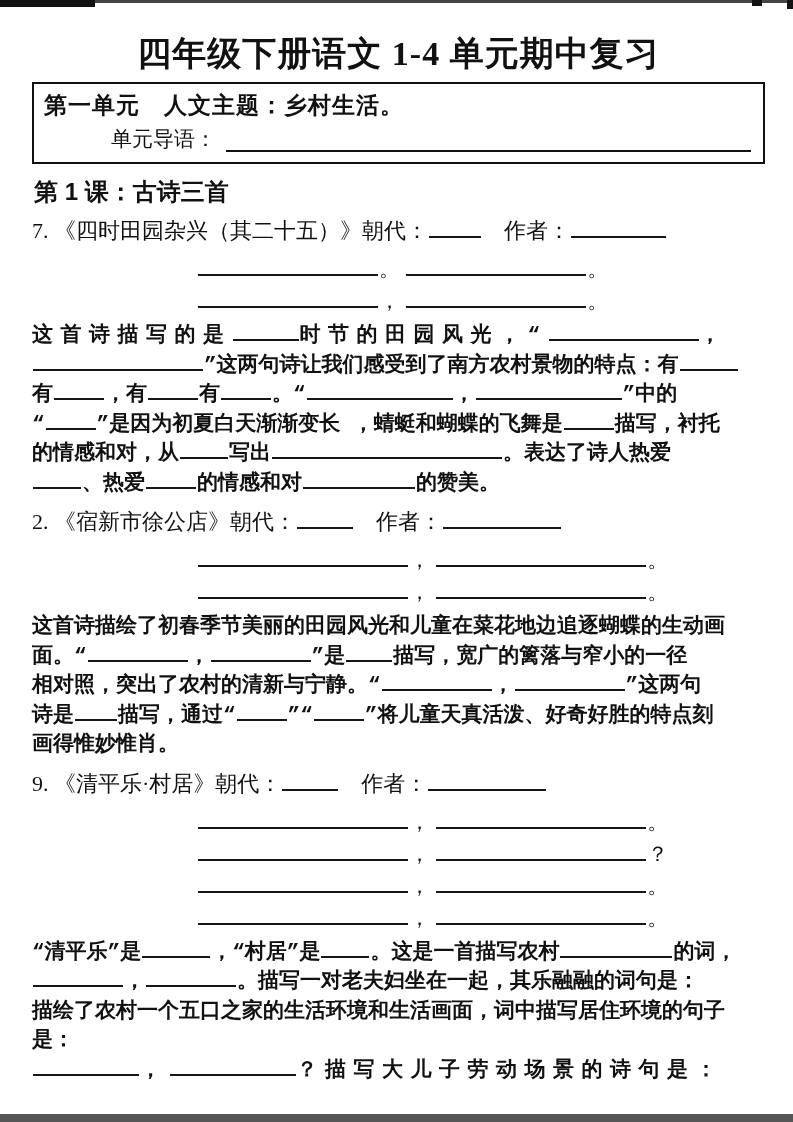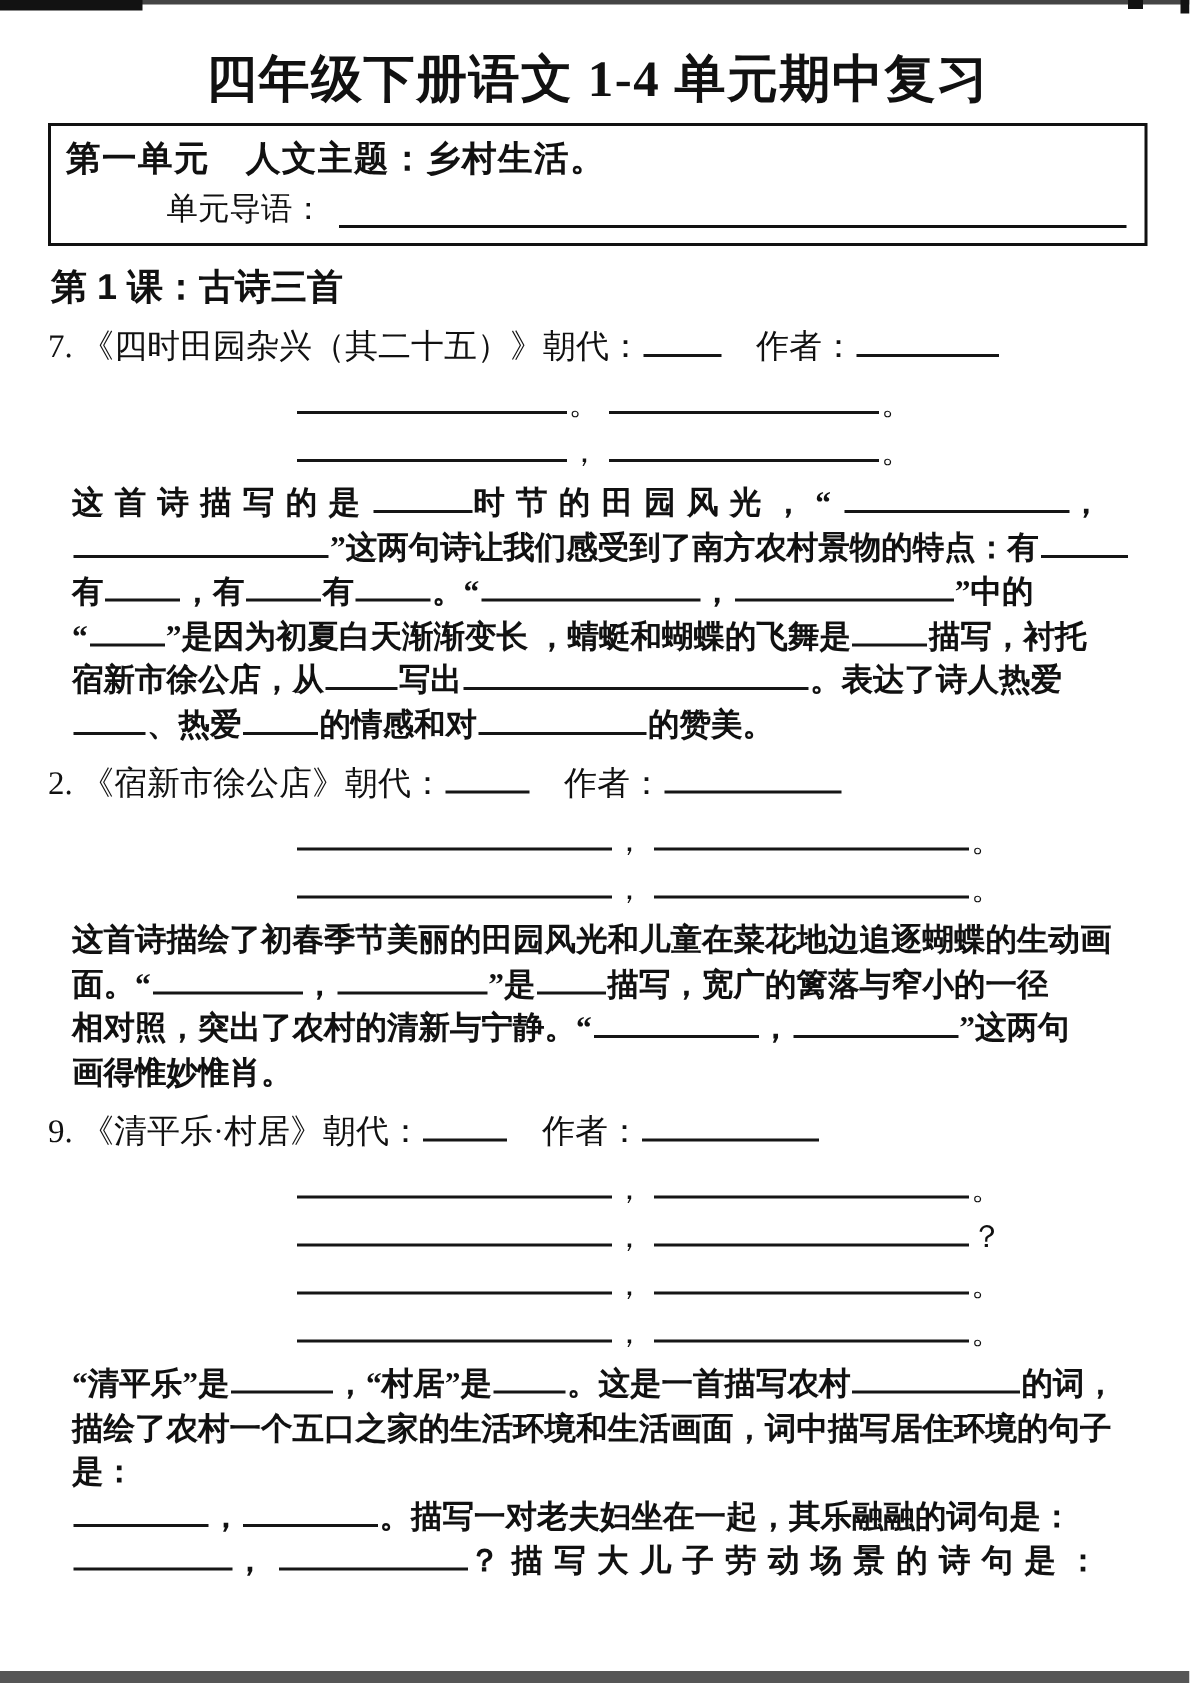--- a/index.html
+++ b/index.html
@@ -47,22 +47,22 @@
   .lesson-heading {
     font-family: "Liberation Sans", sans-serif;
     font-weight: bold; font-size: 24px; line-height: 30px;
     margin: 13px 0 4px 2px;
   }
 
   .block.item  { font-size: 22px; line-height: 32px; margin-top: 8px; }
   .block.poem  { padding-left: 165px; margin: 6px 0 4px; }
   .block.poem .line { font-size: 21px; line-height: 32px; white-space: nowrap; }
   .block.para  {
-    font-family: Liberation Serif, serif;
-    font-weight: bold; margin-top: 2px; margin-left: 16px;
+    font-family: Liberation Mono, monospace;
+    font-weight: bold; margin-top: 2px;
   }
   .block.para .line { font-size: 21px; line-height: 29.5px; }
   .line.spread { letter-spacing: 7.5px; }
 
   .blank {
     display: inline-block;
     border-bottom: 2px solid #161616;
     height: 15px;
     vertical-align: baseline;
     margin: 0 1px;
@@ -97,49 +97,50 @@
         </div>
         <div class="block poem">
           <div class="line"><span class="blank" style="width: 180px;"></span><span class="t">。 </span><span class="blank" style="width: 180px;"></span><span class="t">。</span></div>
           <div class="line"><span class="blank" style="width: 180px;"></span><span class="t">， </span><span class="blank" style="width: 180px;"></span><span class="t">。</span></div>
         </div>
         <div class="block para">
           <div class="line spread"><span class="t">这首诗描写的是</span><span class="blank" style="width: 66px;"></span><span class="t">时节的田园风光，“</span><span class="blank" style="width: 150px;"></span><span class="t">，</span></div>
           <div class="line"><span class="blank" style="width: 170px;"></span><span class="t">”这两句诗让我们感受到了南方农村景物的特点：有</span><span class="blank" style="width: 58px;"></span></div>
           <div class="line"><span class="t">有</span><span class="blank" style="width: 50px;"></span><span class="t">，有</span><span class="blank" style="width: 50px;"></span><span class="t">有</span><span class="blank" style="width: 50px;"></span><span class="t">。“</span><span class="blank" style="width: 146px;"></span><span class="t">，</span><span class="blank" style="width: 146px;"></span><span class="t">”中的</span></div>
           <div class="line"><span class="t">“</span><span class="blank" style="width: 50px;"></span><span class="t">”是因为初夏白天渐渐变长 ，蜻蜓和蝴蝶的飞舞是</span><span class="blank" style="width: 50px;"></span><span class="t">描写，衬托</span></div>
-          <div class="line"><span class="t">宿新市徐公店，从</span><span class="blank" style="width: 48px;"></span><span class="t">写出</span><span class="blank" style="width: 230px;"></span><span class="t">。表达了诗人热爱</span></div>
+          <div class="line"><span class="t">的情感和对，从</span><span class="blank" style="width: 48px;"></span><span class="t">写出</span><span class="blank" style="width: 230px;"></span><span class="t">。表达了诗人热爱</span></div>
           <div class="line"><span class="blank" style="width: 48px;"></span><span class="t">、热爱</span><span class="blank" style="width: 50px;"></span><span class="t">的情感和对</span><span class="blank" style="width: 112px;"></span><span class="t">的赞美。</span></div>
         </div>
         <div class="block item">
           <div class="line"><span class="t">2. 《宿新市徐公店》朝代：</span><span class="blank" style="width: 56px;"></span><span class="t">　作者：</span><span class="blank" style="width: 118px;"></span></div>
         </div>
         <div class="block poem">
           <div class="line"><span class="blank" style="width: 210px;"></span><span class="t">， </span><span class="blank" style="width: 210px;"></span><span class="t">。</span></div>
           <div class="line"><span class="blank" style="width: 210px;"></span><span class="t">， </span><span class="blank" style="width: 210px;"></span><span class="t">。</span></div>
         </div>
         <div class="block para">
           <div class="line"><span class="t">这首诗描绘了初春季节美丽的田园风光和儿童在菜花地边追逐蝴蝶的生动画</span></div>
           <div class="line"><span class="t">面。“</span><span class="blank" style="width: 100px;"></span><span class="t">，</span><span class="blank" style="width: 100px;"></span><span class="t">”是</span><span class="blank" style="width: 46px;"></span><span class="t">描写，宽广的篱落与窄小的一径</span></div>
           <div class="line"><span class="t">相对照，突出了农村的清新与宁静。“</span><span class="blank" style="width: 110px;"></span><span class="t">，</span><span class="blank" style="width: 110px;"></span><span class="t">”这两句</span></div>
+          <div class="line"><span class="t">诗是</span><span class="blank" style="width: 42px;"></span><span class="t">描写，通过“</span><span class="blank" style="width: 50px;"></span><span class="t">”“</span><span class="blank" style="width: 50px;"></span><span class="t">”将儿童天真活泼、好奇好胜的特点刻</span></div>
           <div class="line"><span class="t">画得惟妙惟肖。</span></div>
         </div>
         <div class="block item">
           <div class="line"><span class="t">9. 《清平乐·村居》朝代：</span><span class="blank" style="width: 56px;"></span><span class="t">　作者：</span><span class="blank" style="width: 118px;"></span></div>
         </div>
         <div class="block poem">
           <div class="line"><span class="blank" style="width: 210px;"></span><span class="t">， </span><span class="blank" style="width: 210px;"></span><span class="t">。</span></div>
           <div class="line"><span class="blank" style="width: 210px;"></span><span class="t">， </span><span class="blank" style="width: 210px;"></span><span class="t">？</span></div>
           <div class="line"><span class="blank" style="width: 210px;"></span><span class="t">， </span><span class="blank" style="width: 210px;"></span><span class="t">。</span></div>
           <div class="line"><span class="blank" style="width: 210px;"></span><span class="t">， </span><span class="blank" style="width: 210px;"></span><span class="t">。</span></div>
         </div>
         <div class="block para">
           <div class="line"><span class="t">“清平乐”是</span><span class="blank" style="width: 68px;"></span><span class="t">，“村居”是</span><span class="blank" style="width: 48px;"></span><span class="t">。这是一首描写农村</span><span class="blank" style="width: 112px;"></span><span class="t">的词，</span></div>
+          <div class="line"><span class="blank" style="width: 90px;"></span><span class="t">，</span><span class="blank" style="width: 90px;"></span><span class="t">。描写一对老夫妇坐在一起，其乐融融的词句是：</span></div>
           <div class="line"><span class="t">描绘了农村一个五口之家的生活环境和生活画面，词中描写居住环境的句子是：</span></div>
-          <div class="line"><span class="blank" style="width: 90px;"></span><span class="t">，</span><span class="blank" style="width: 90px;"></span><span class="t">。描写一对老夫妇坐在一起，其乐融融的词句是：</span></div>
           <div class="line spread"><span class="blank" style="width: 106px;"></span><span class="t">，</span><span class="blank" style="width: 126px;"></span><span class="t">？描写大儿子劳动场景的诗句是：</span></div>
           <div class="line"></div>
         </div>
       </div>
 
   </div>
 
   <div class="scan-bottom"></div>
 </div>
 

